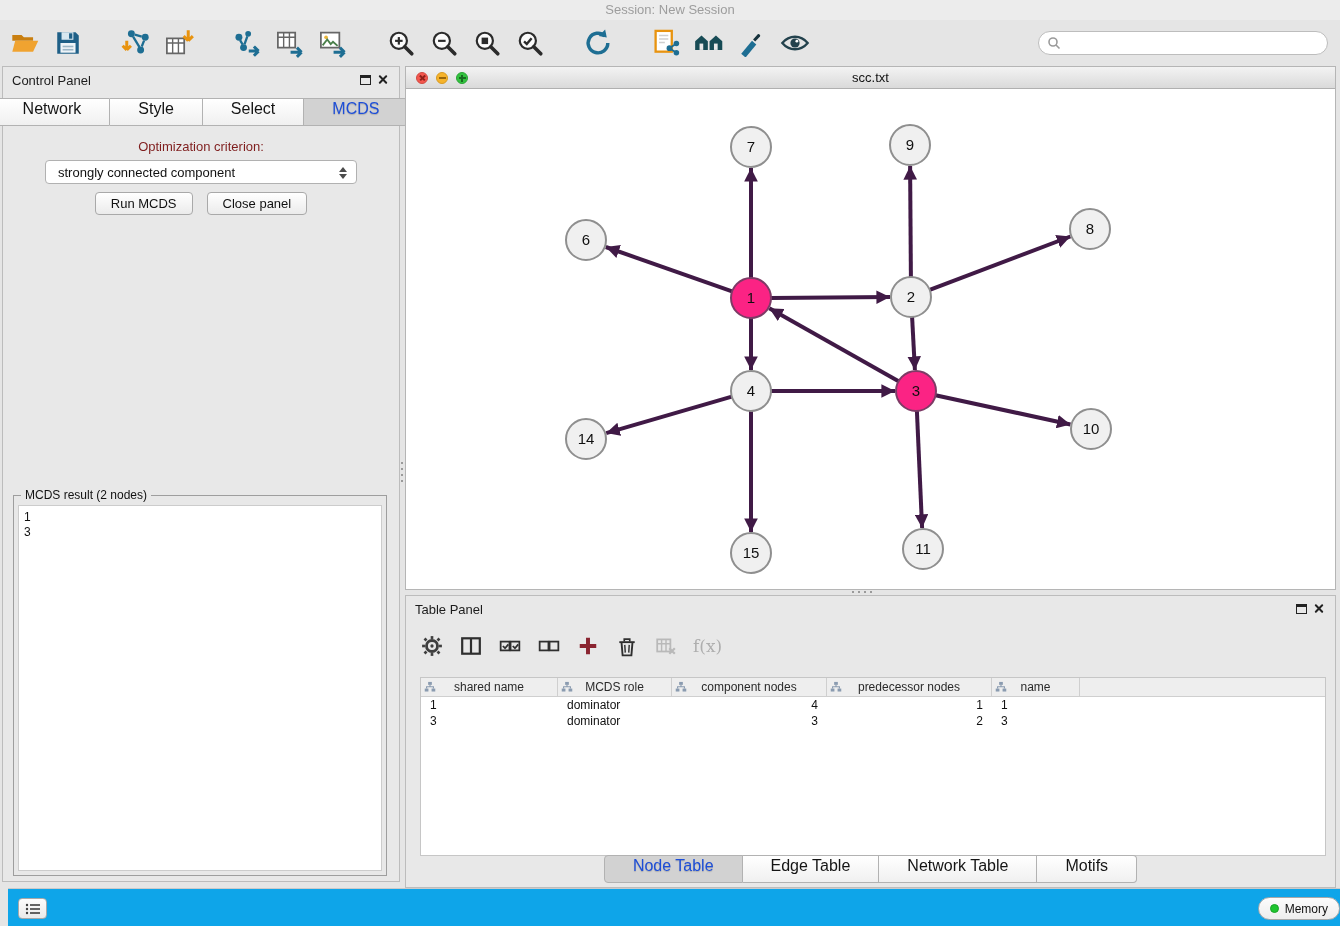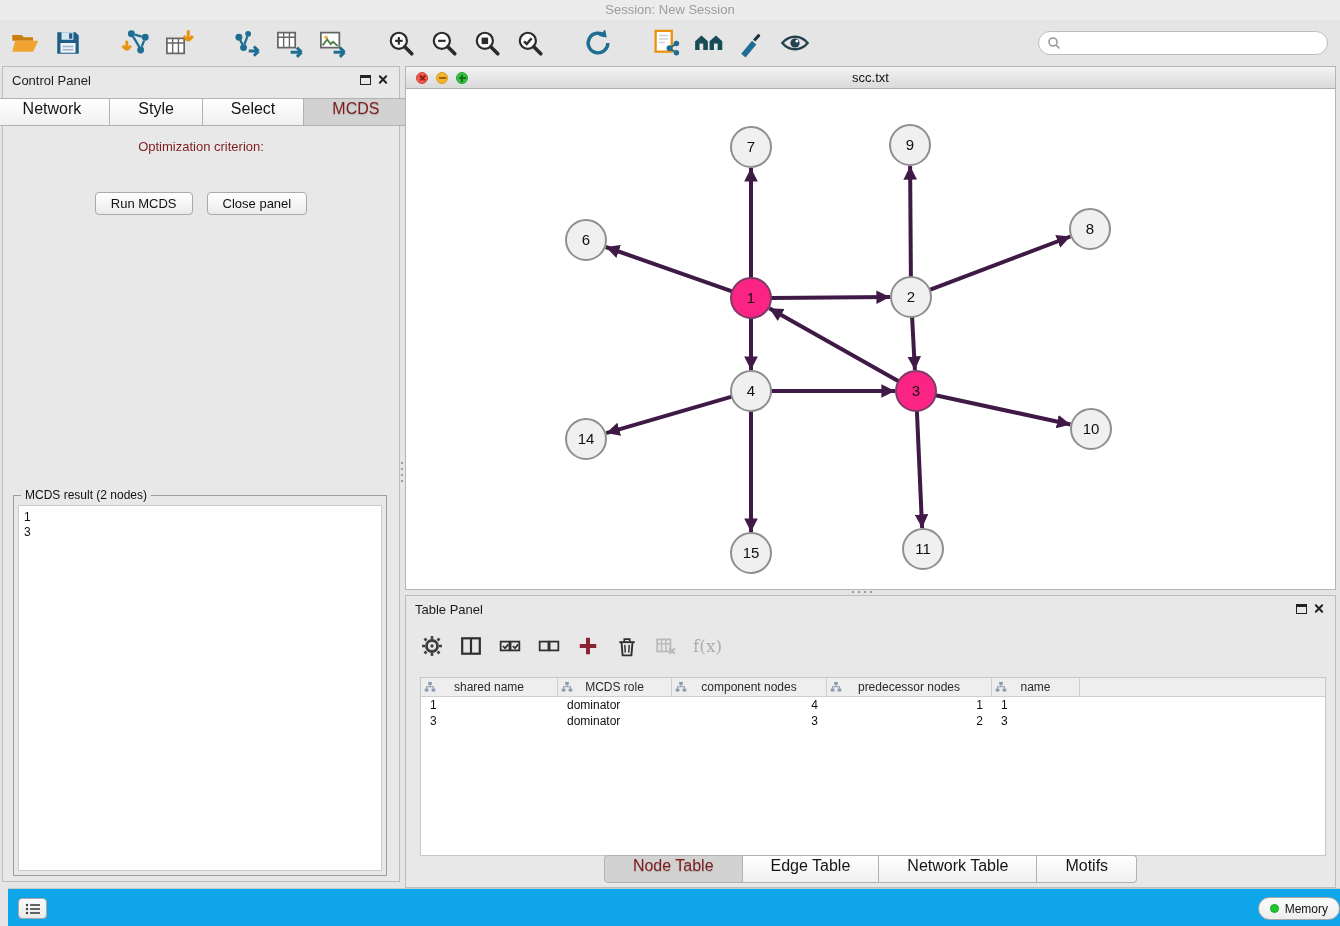--- a/index.html
+++ b/index.html
@@ -24,21 +24,21 @@
   .x-icon{position:absolute;top:7px;width:11px;height:11px}
   .x-icon::before,.x-icon::after{content:"";position:absolute;left:4.5px;top:0;width:2px;height:11px;background:#222;border-radius:1px}
   .x-icon::before{transform:rotate(45deg)}
   .x-icon::after{transform:rotate(-45deg)}
 
   
   .seg-tabs{display:flex;justify-content:center}
   .seg-tab{height:28px;line-height:19px;padding:0 28px;font-size:16px;background:linear-gradient(#ffffff,#f0f0f0);border:1px solid #b2b2b2;border-left:none;color:#151515;cursor:default;white-space:nowrap}
   .seg-tab:first-child{border-left:1px solid #b2b2b2;border-radius:4px 0 0 4px}
   .seg-tab:last-child{border-radius:0 4px 4px 0}
-  .seg-tab.active{background:#d2d2d2;color:#7f1d1d;text-shadow:0 1px 1px rgba(0,0,0,.18)}
+  .seg-tab.active{background:#d2d2d2;color:#1d4ed8;text-shadow:0 1px 1px rgba(0,0,0,.18)}
 
   
   .control-panel{left:2px;top:66px;width:398px;height:816px}
   .cp-tabs{position:absolute;top:31px;left:0;right:0}
   .opt-label{position:absolute;top:72px;left:0;right:0;text-align:center;font-size:13px;color:#7f1d1d}
   .criterion-select{position:absolute;top:93px;left:42px;width:312px;height:24px;background:#fff;border:1px solid #b1b1b1;border-radius:4px;font-size:13px;display:flex;align-items:center;padding-left:12px;color:#111}
   .stepper{position:absolute;right:7px;top:3px;width:13px;height:17px;display:flex;flex-direction:column;align-items:center;justify-content:center;gap:2px}
   .stepper i{width:0;height:0;border-left:4px solid transparent;border-right:4px solid transparent}
   .stepper .up{border-bottom:5px solid #4c4c4c}
   .stepper .down{border-top:5px solid #4c4c4c}
@@ -248,20 +248,27 @@
 
   <div class="seg-tabs cp-tabs">
       <div class="seg-tab">Network</div>
       <div class="seg-tab">Style</div>
       <div class="seg-tab">Select</div>
       <div class="seg-tab active">MCDS</div>
     </div>
 
   <div class="opt-label">Optimization criterion:</div>
 
+  <div class="criterion-select">
+    <span>strongly connected component</span>
+    <span class="stepper">
+        <i class="up"></i>
+        <i class="down"></i>
+      </span>
+  </div>
 
   <div class="cp-buttons">
     <button class="btn">Run MCDS</button>
     <button class="btn">Close panel</button>
   </div>
 
   <div class="result-group">
     <span class="result-legend">MCDS result (2 nodes)</span>
     <div class="result-box">
         <div class="result-line">1</div>

